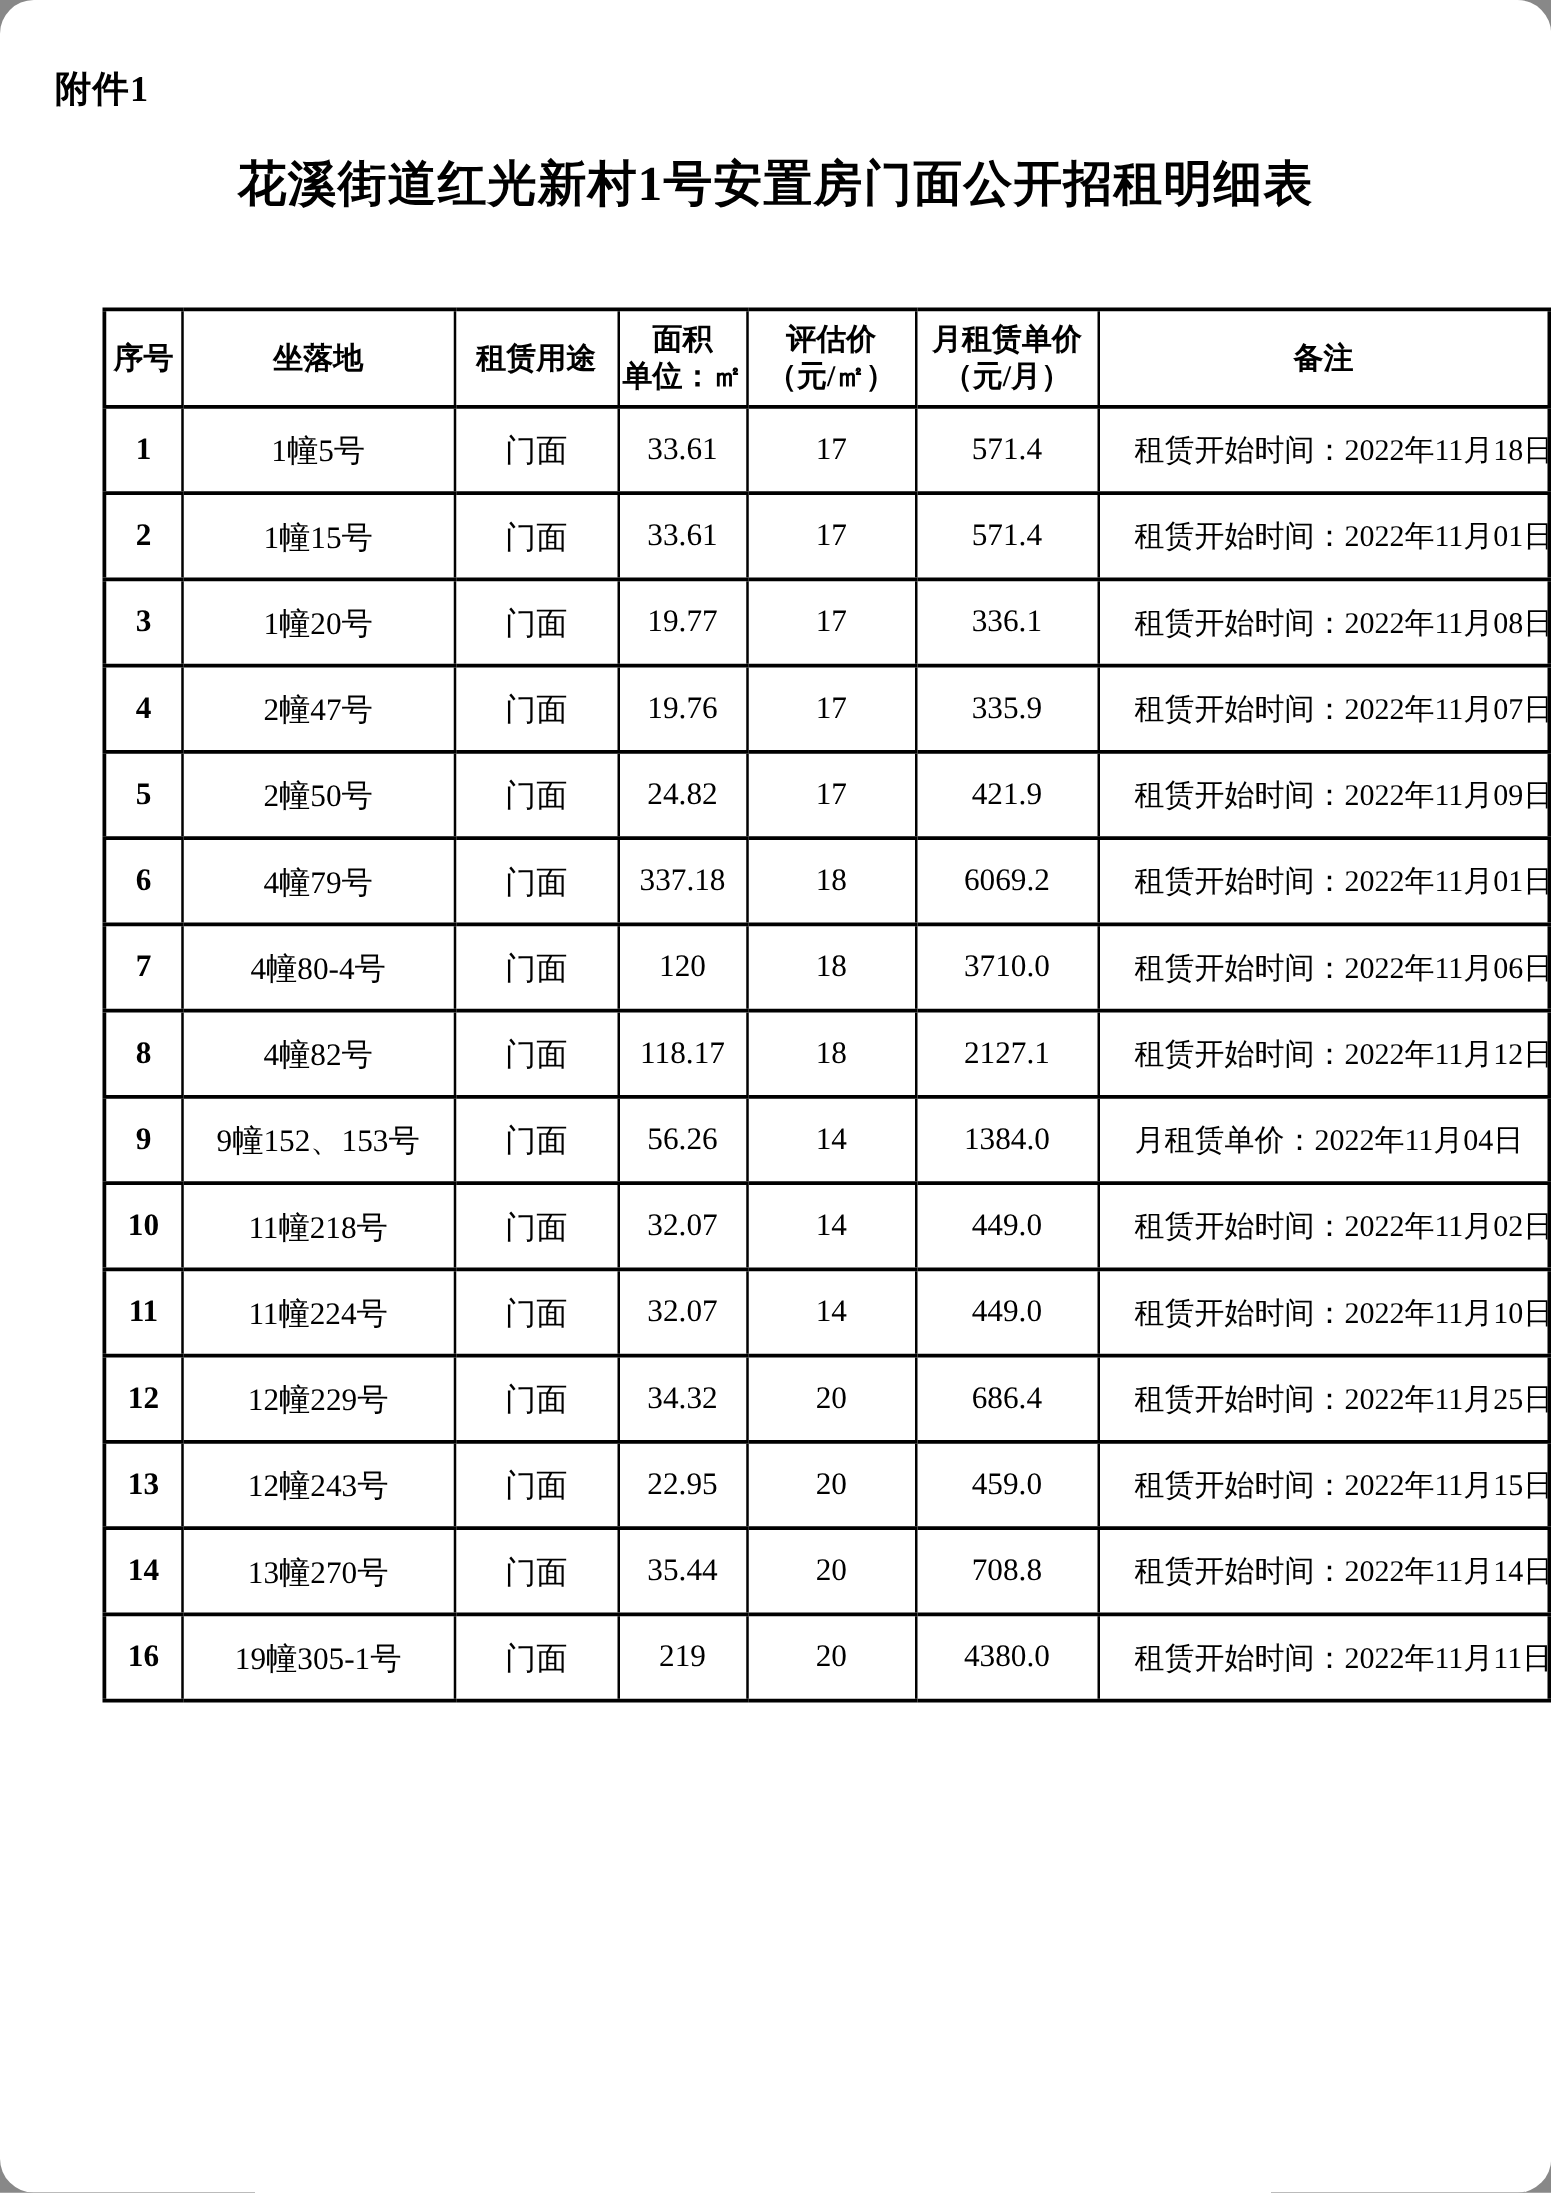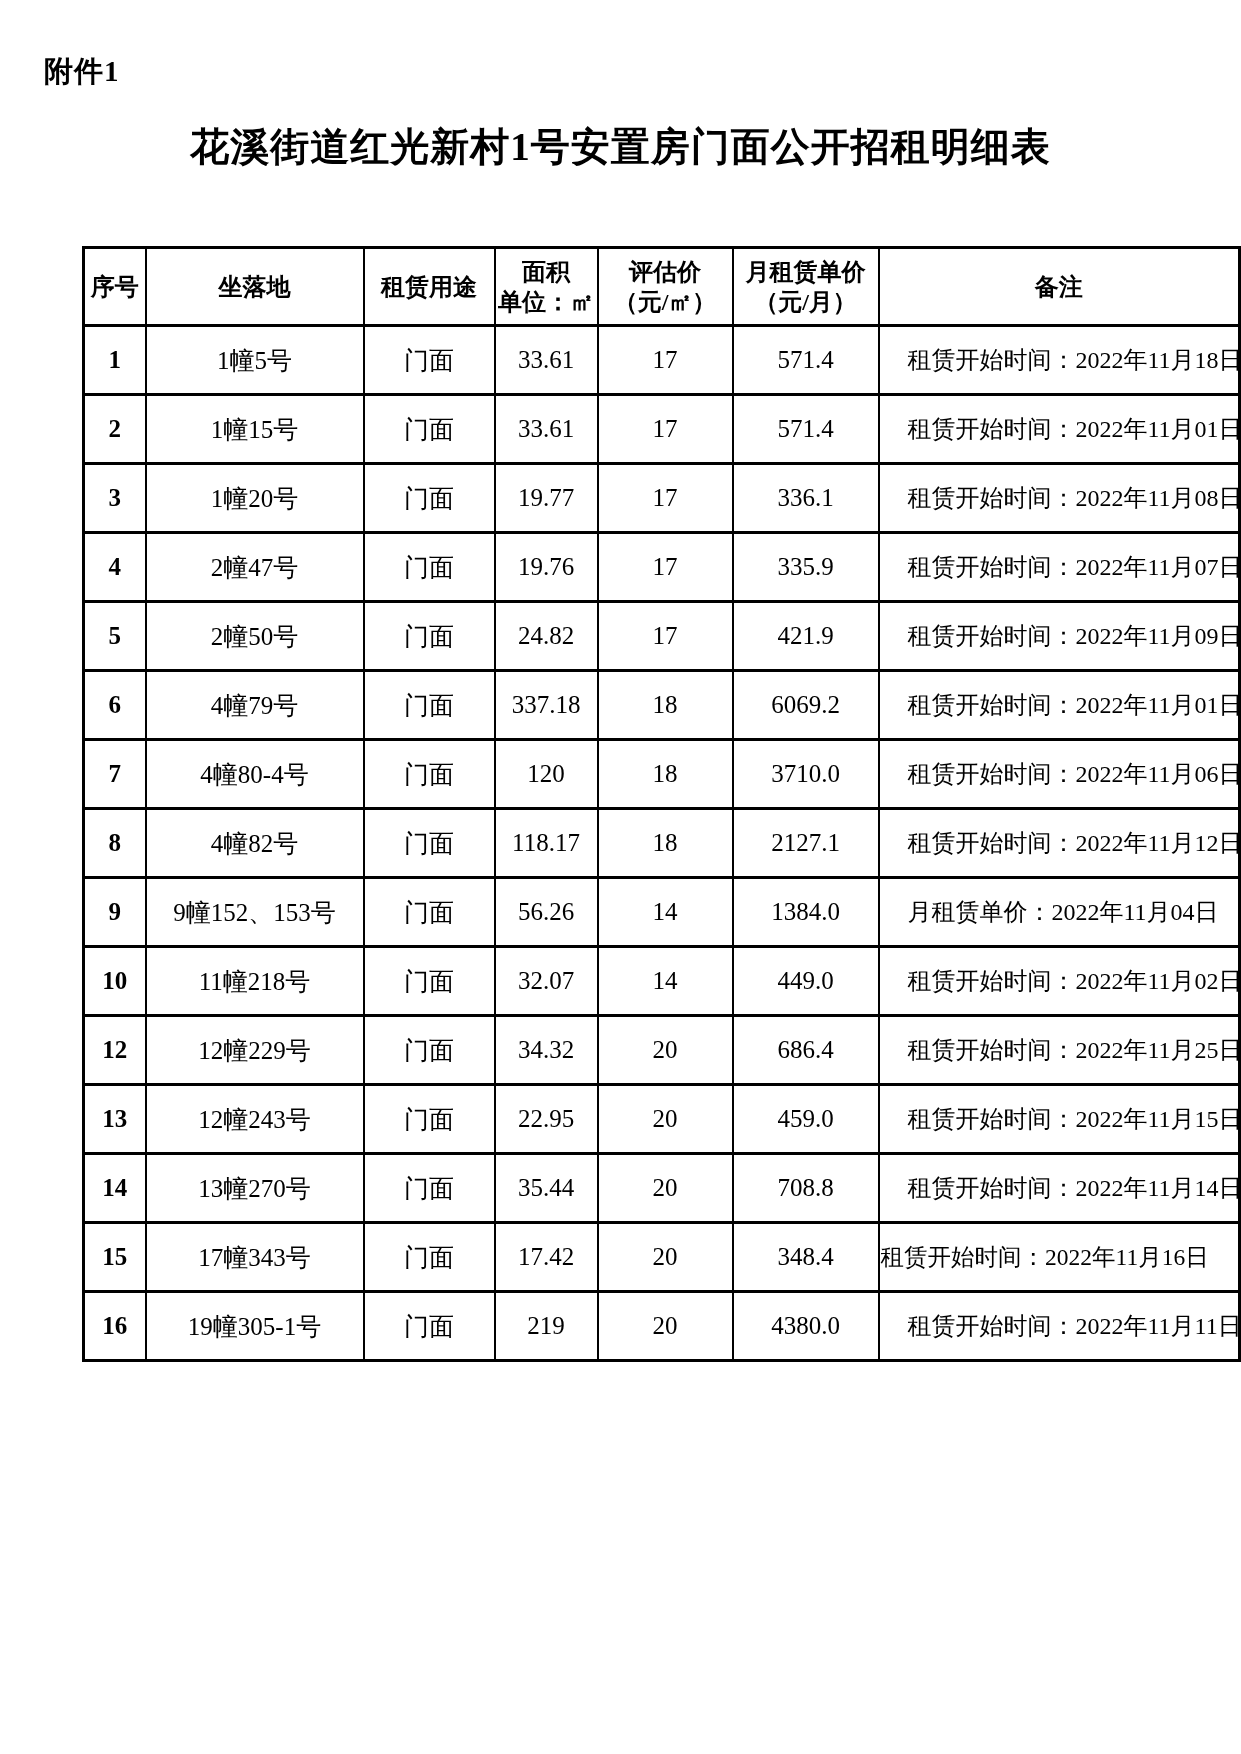--- a/index.html
+++ b/index.html
@@ -6,20 +6,21 @@
   html, body { background: #888; }
   .page {
     position: relative;
     width: 1241px;
     height: 1754px;
     margin: 0 auto;
     background: #ffffff;
     font-family: "Liberation Serif", "DejaVu Serif", serif;
     color: #000;
     overflow: hidden;
+    border-radius: 27px;
   }
   .attachment-label {
     position: absolute;
     left: 44px;
     top: 52px;
     font-size: 29px;
     font-weight: bold;
     letter-spacing: 1px;
   }
   .doc-title {
@@ -194,20 +195,29 @@
         <tr>
     <td class="col-index">10</td>
     <td class="col-location">11幢218号</td>
     <td class="col-usage">门面</td>
     <td class="col-area">32.07</td>
     <td class="col-eval">14</td>
     <td class="col-rent">449.0</td>
     <td class="col-remark">租赁开始时间：2022年11月02日</td>
   </tr>
         <tr>
+    <td class="col-index">11</td>
+    <td class="col-location">11幢224号</td>
+    <td class="col-usage">门面</td>
+    <td class="col-area">32.07</td>
+    <td class="col-eval">14</td>
+    <td class="col-rent">449.0</td>
+    <td class="col-remark">租赁开始时间：2022年11月10日</td>
+  </tr>
+        <tr>
     <td class="col-index">12</td>
     <td class="col-location">12幢229号</td>
     <td class="col-usage">门面</td>
     <td class="col-area">34.32</td>
     <td class="col-eval">20</td>
     <td class="col-rent">686.4</td>
     <td class="col-remark">租赁开始时间：2022年11月25日</td>
   </tr>
         <tr>
     <td class="col-index">13</td>
@@ -221,29 +231,20 @@
         <tr>
     <td class="col-index">14</td>
     <td class="col-location">13幢270号</td>
     <td class="col-usage">门面</td>
     <td class="col-area">35.44</td>
     <td class="col-eval">20</td>
     <td class="col-rent">708.8</td>
     <td class="col-remark">租赁开始时间：2022年11月14日</td>
   </tr>
         <tr>
-    <td class="col-index">15</td>
-    <td class="col-location">17幢343号</td>
-    <td class="col-usage">门面</td>
-    <td class="col-area">17.42</td>
-    <td class="col-eval">20</td>
-    <td class="col-rent">348.4</td>
-    <td class="col-remark flush">租赁开始时间：2022年11月16日</td>
-  </tr>
-        <tr>
     <td class="col-index">16</td>
     <td class="col-location">19幢305-1号</td>
     <td class="col-usage">门面</td>
     <td class="col-area">219</td>
     <td class="col-eval">20</td>
     <td class="col-rent">4380.0</td>
     <td class="col-remark">租赁开始时间：2022年11月11日</td>
   </tr>
       </tbody>
   </table>

